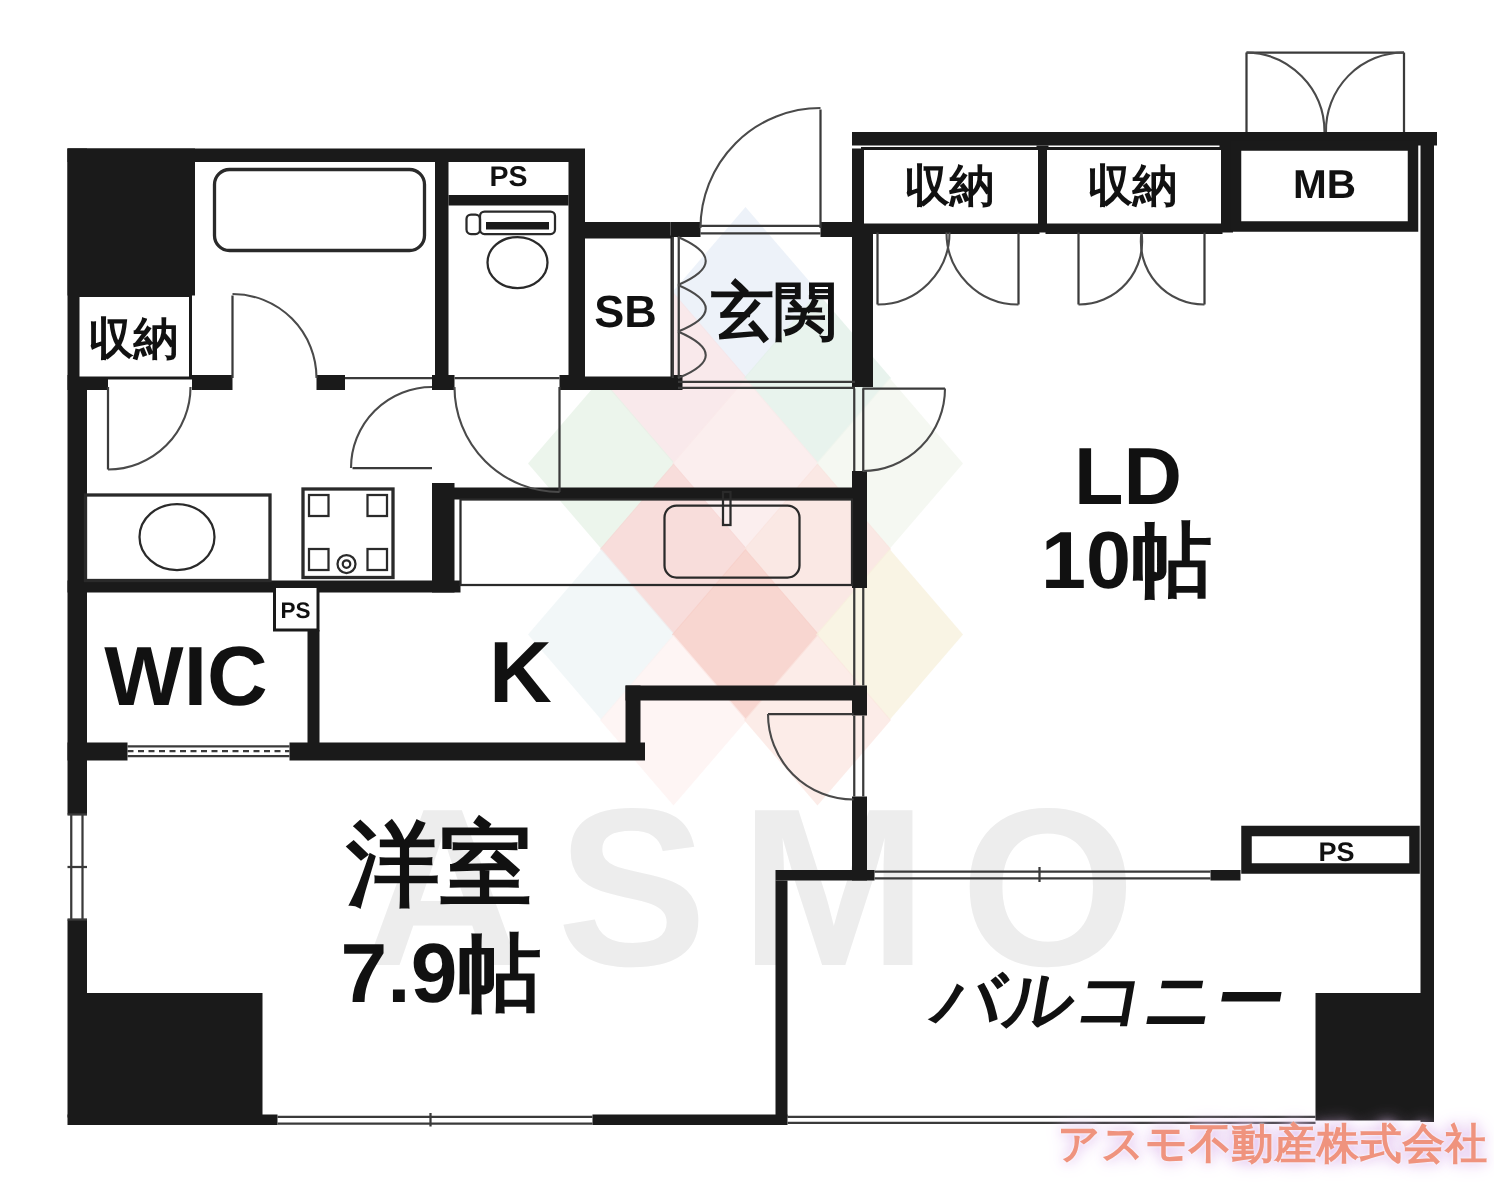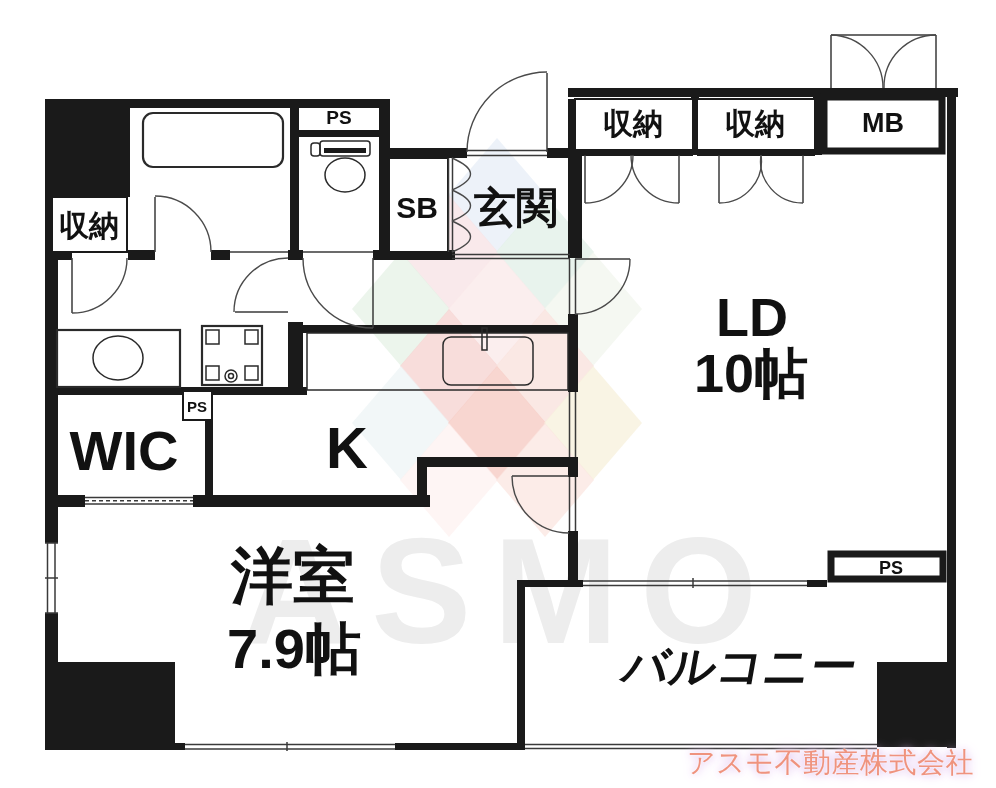--- a/index.html
+++ b/index.html
@@ -8,21 +8,21 @@
   svg{position:absolute;left:0;top:0;}
   .w{fill:#1a1a1a;}
   .box{fill:#ffffff;stroke:#1a1a1a;stroke-width:2;}
   .thick-box{fill:#ffffff;stroke:#1a1a1a;stroke-width:7;}
   .fx{fill:none;stroke:#2a2a2a;stroke-width:2.2;}
   .fx-thin{fill:none;stroke:#2a2a2a;stroke-width:1.5;}
   .t{stroke:#3a3a3a;stroke-width:1.5;fill:none;}
   .arc{stroke:#4a4a4a;stroke-width:1.4;fill:none;}
   .lbl{fill:#111111;font-weight:bold;text-anchor:middle;}
   .wm-logo-text{fill:#ededed;font-weight:bold;letter-spacing:22px;text-anchor:middle;}
-  .company{position:absolute;right:22px;top:744px;font-size:28px;font-weight:normal;
+  .company{position:absolute;right:4px;top:744px;font-size:28px;font-weight:bold;
            color:#ef937e;letter-spacing:0.5px;
            text-shadow:0 0 2px #ffffff,0 0 7px #e7c9f0,0 0 13px #dcb7ec;}
 </style>
 </head>
 <body>
 
 <div class="stage">
 <svg width="996" height="788" viewBox="0 0 996 788">
 
   <g>

